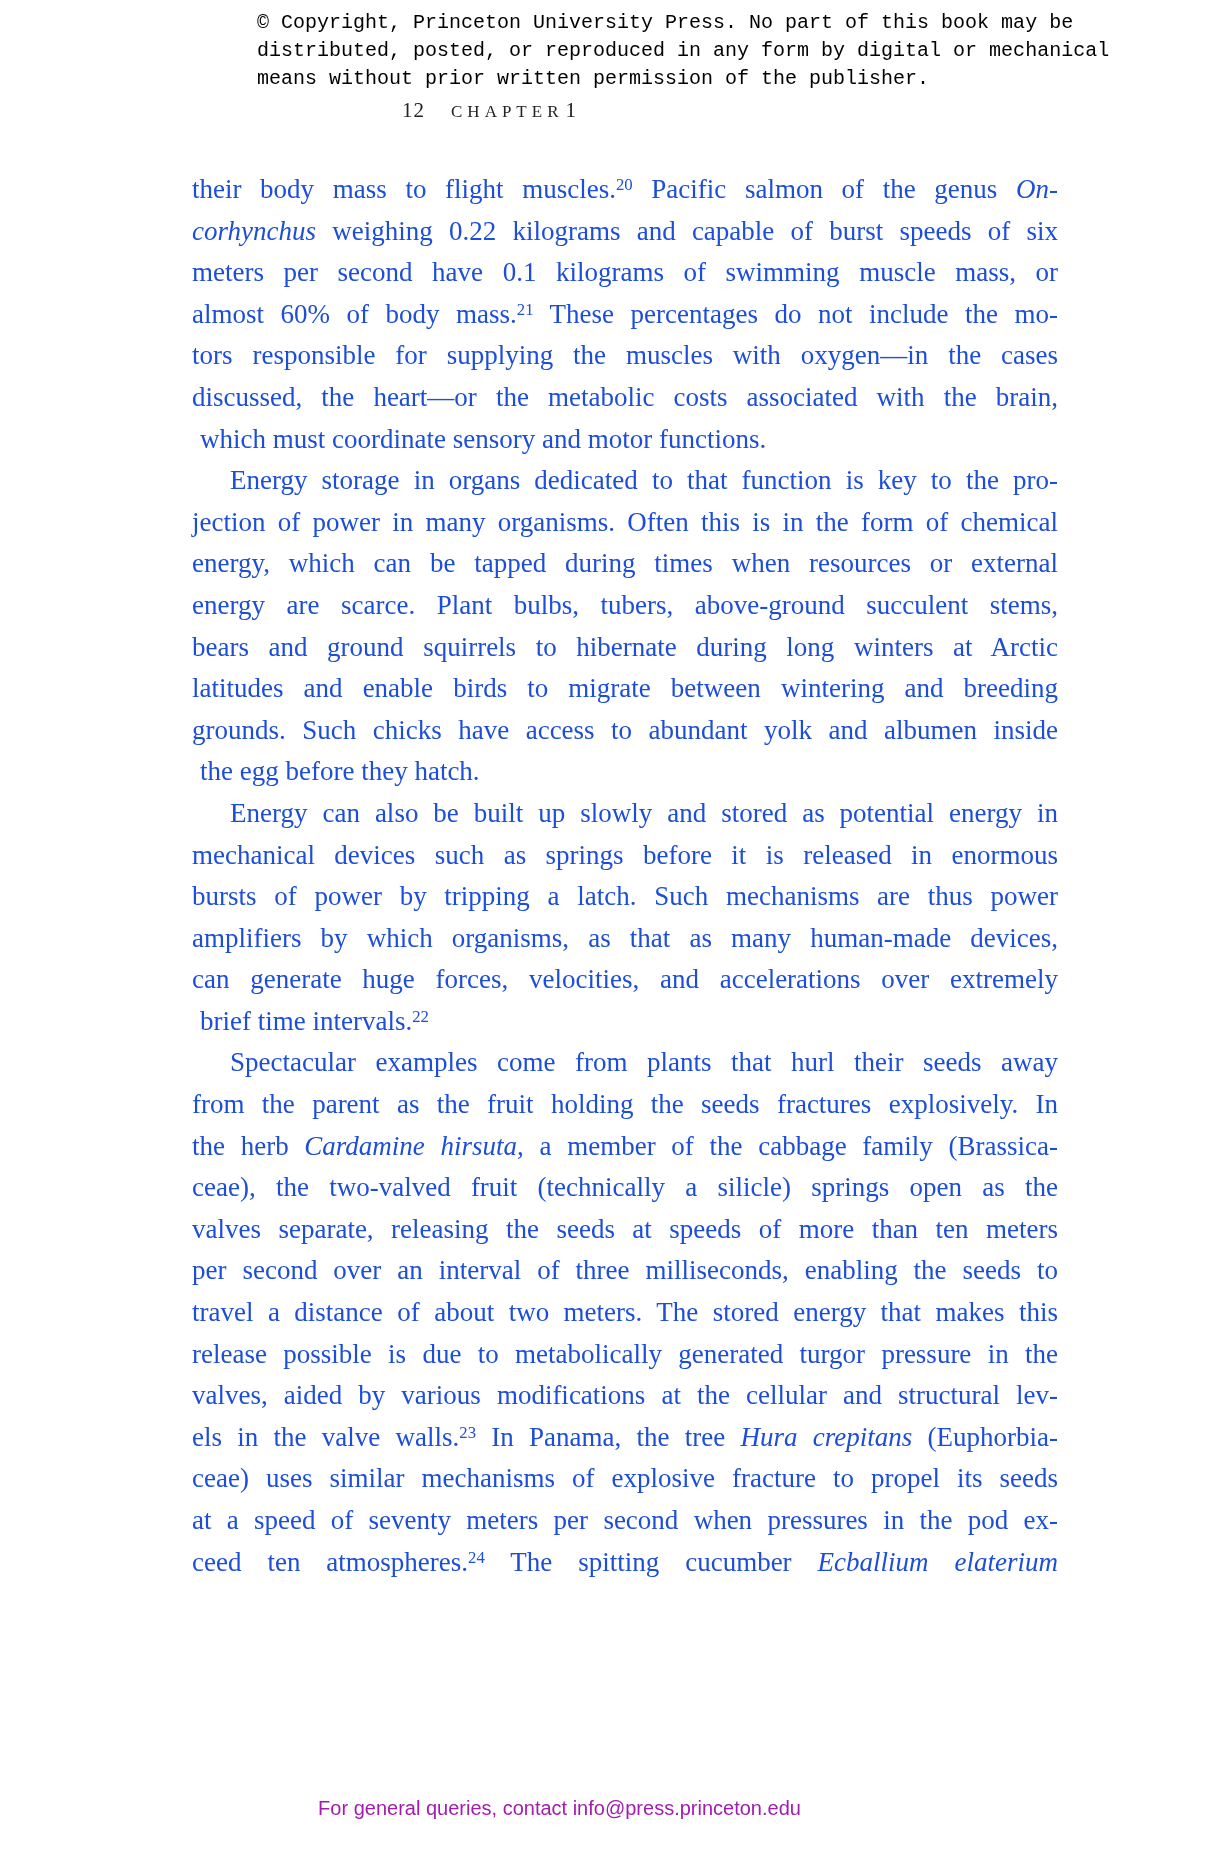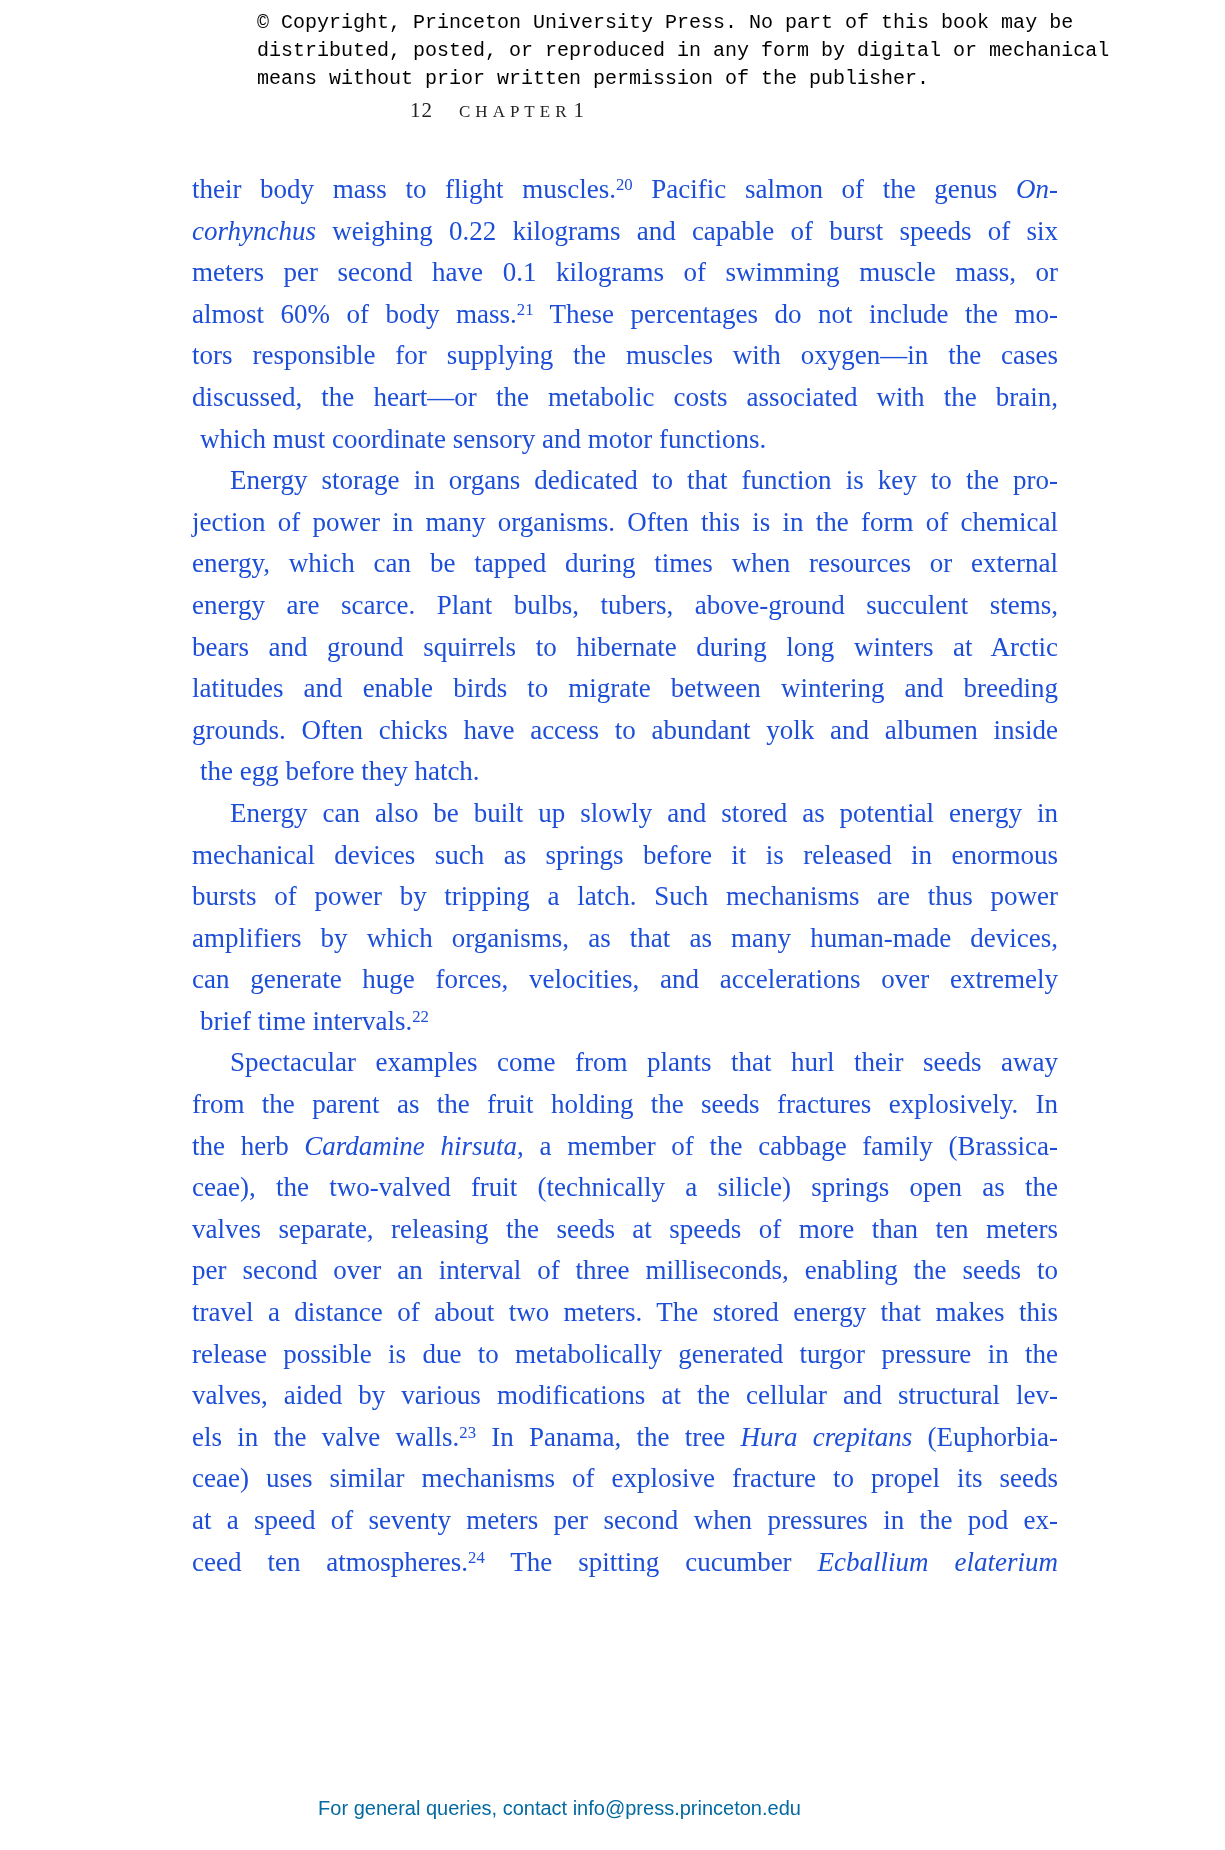--- a/index.html
+++ b/index.html
@@ -14,21 +14,21 @@
   .copyright {
     position: absolute;
     left: 257px; top: 9px;
     font-family: Liberation Mono, monospace;
     font-size: 20px;
     line-height: 28px;
     color: #000000;
   }
   .page-header {
     position: absolute;
-    left: 12px; top: 98px; width: 970px;
+    left: 4px; top: 98px; width: 970px;
     text-align: center;
     color: #222222;
   }
   .page-header .pagenum {
     font-size: 21px;
     margin-right: 26px;
     letter-spacing: 1px;
   }
   .page-header .chapter-word {
     font-size: 17px;
@@ -63,21 +63,21 @@
     position: relative;
     top: -0.45em;
     line-height: 0;
   }
   .page-footer {
     position: absolute;
     left: 0; top: 1797px; width: 1119px;
     text-align: center;
     font-family: "Liberation Sans", sans-serif;
     font-size: 20px;
-    color: #0369a1;
+    color: #a21caf;
   }
 </style>
 </head>
 <body>
 
 <div class="copyright">
   <div>© Copyright, Princeton University Press. No part of this book may be</div>
   <div>distributed, posted, or reproduced in any form by digital or mechanical</div>
   <div>means without prior written permission of the publisher.</div>
 </div>
@@ -93,21 +93,21 @@
     <div class="line"><span>almost 60% of body mass.</span><span class="sup">21</span><span> These percentages do not include the mo-</span></div>
     <div class="line"><span>tors responsible for supplying the muscles with oxygen—in the cases</span></div>
     <div class="line"><span>discussed, the heart—or the metabolic costs associated with the brain,</span></div>
     <div class="line flush-left"><span>which must coordinate sensory and motor functions.</span></div>
     <div class="line indent"><span>Energy storage in organs dedicated to that function is key to the pro-</span></div>
     <div class="line"><span>jection of power in many organisms. Often this is in the form of chemical</span></div>
     <div class="line"><span>energy, which can be tapped during times when resources or external</span></div>
     <div class="line"><span>energy are scarce. Plant bulbs, tubers, above-ground succulent stems,</span></div>
     <div class="line"><span>bears and ground squirrels to hibernate during long winters at Arctic</span></div>
     <div class="line"><span>latitudes and enable birds to migrate between wintering and breeding</span></div>
-    <div class="line"><span>grounds. Often chicks have access to abundant yolk and albumen inside</span></div>
+    <div class="line"><span>grounds. Such chicks have access to abundant yolk and albumen inside</span></div>
     <div class="line flush-left"><span>the egg before they hatch.</span></div>
     <div class="line indent"><span>Energy can also be built up slowly and stored as potential energy in</span></div>
     <div class="line"><span>mechanical devices such as springs before it is released in enormous</span></div>
     <div class="line"><span>bursts of power by tripping a latch. Such mechanisms are thus power</span></div>
     <div class="line"><span>amplifiers by which organisms, as that as many human-made devices,</span></div>
     <div class="line"><span>can generate huge forces, velocities, and accelerations over extremely</span></div>
     <div class="line flush-left"><span>brief time intervals.</span><span class="sup">22</span></div>
     <div class="line indent"><span>Spectacular examples come from plants that hurl their seeds away</span></div>
     <div class="line"><span>from the parent as the fruit holding the seeds fractures explosively. In</span></div>
     <div class="line"><span>the herb </span><span class="it">Cardamine hirsuta</span><span>, a member of the cabbage family (Brassica-</span></div>

